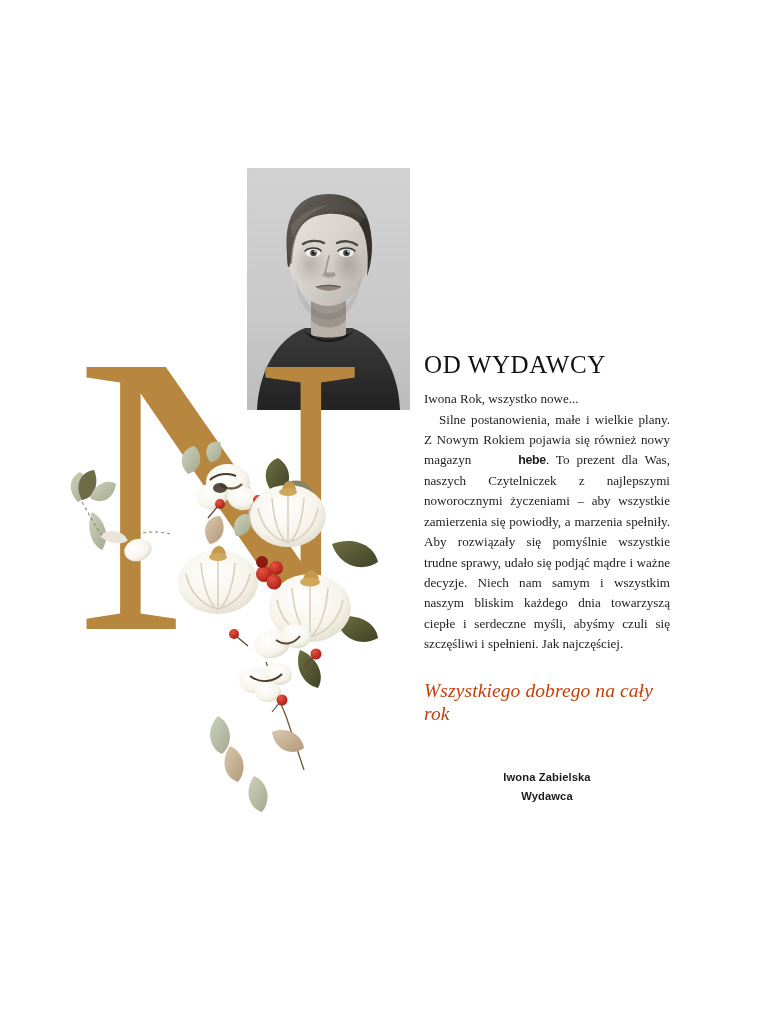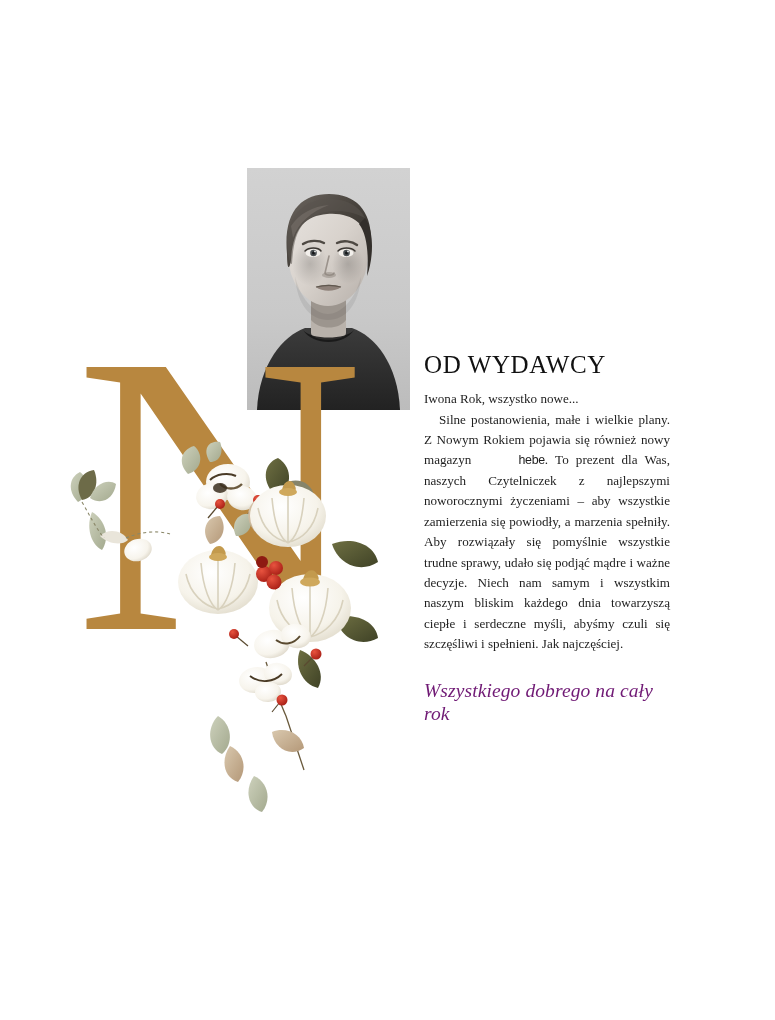--- a/index.html
+++ b/index.html
@@ -86,32 +86,32 @@
     color: #1d1d1d;
     margin: 0;
     hyphens: auto;
   }
   .body-copy p {
     margin: 0;
   }
   .body-copy p.indent { text-indent: 15px; }
   .brand {
     font-family: "Liberation Sans", sans-serif;
-    font-weight: normal;
+    font-weight: bold;
     font-size: 12.4px;
     letter-spacing: -0.3px;
     padding-left: 40px;
   }
   .closing {
     font-family: "Liberation Serif", serif;
     font-style: italic;
     font-size: 19.5px;
     line-height: 1.2;
     margin: 24px 0 0 0;
-    color: #701a75;
+    color: #c2410c;
     letter-spacing: 0.1px;
   }
   .signature {
     margin-top: 43px;
     text-align: center;
     font-family: "Liberation Sans", sans-serif;
     font-weight: bold;
     font-size: 11.2px;
     line-height: 19px;
     color: #1a1a1a;
@@ -333,15 +333,19 @@
     </svg>
   </div>
 
   <div class="article">
     <h1 class="headline">OD WYDAWCY</h1>
     <div class="body-copy">
         <p>Iwona Rok, wszystko nowe...</p>
         <p class="indent">Silne postanowienia, małe i wielkie plany. Z Nowym Rokiem pojawia się również nowy magazyn <span class="brand">hebe</span>. To prezent dla Was, naszych Czytelniczek z najlepszymi noworocznymi życzeniami – aby wszystkie zamierzenia się powiodły, a marzenia spełniły. Aby rozwiązały się pomyślnie wszystkie trudne sprawy, udało się podjąć mądre i ważne decyzje. Niech nam samym i wszystkim naszym bliskim każdego dnia towarzyszą ciepłe i serdeczne myśli, abyśmy czuli się szczęśliwi i spełnieni. Jak najczęściej.</p>
       </div>
     <div class="closing">Wszystkiego dobrego na cały rok</div>
+    <div class="signature">
+      <div>Iwona Zabielska</div>
+      <div>Wydawca</div>
+    </div>
   </div>
 
 </div>
 
 </body></html>

